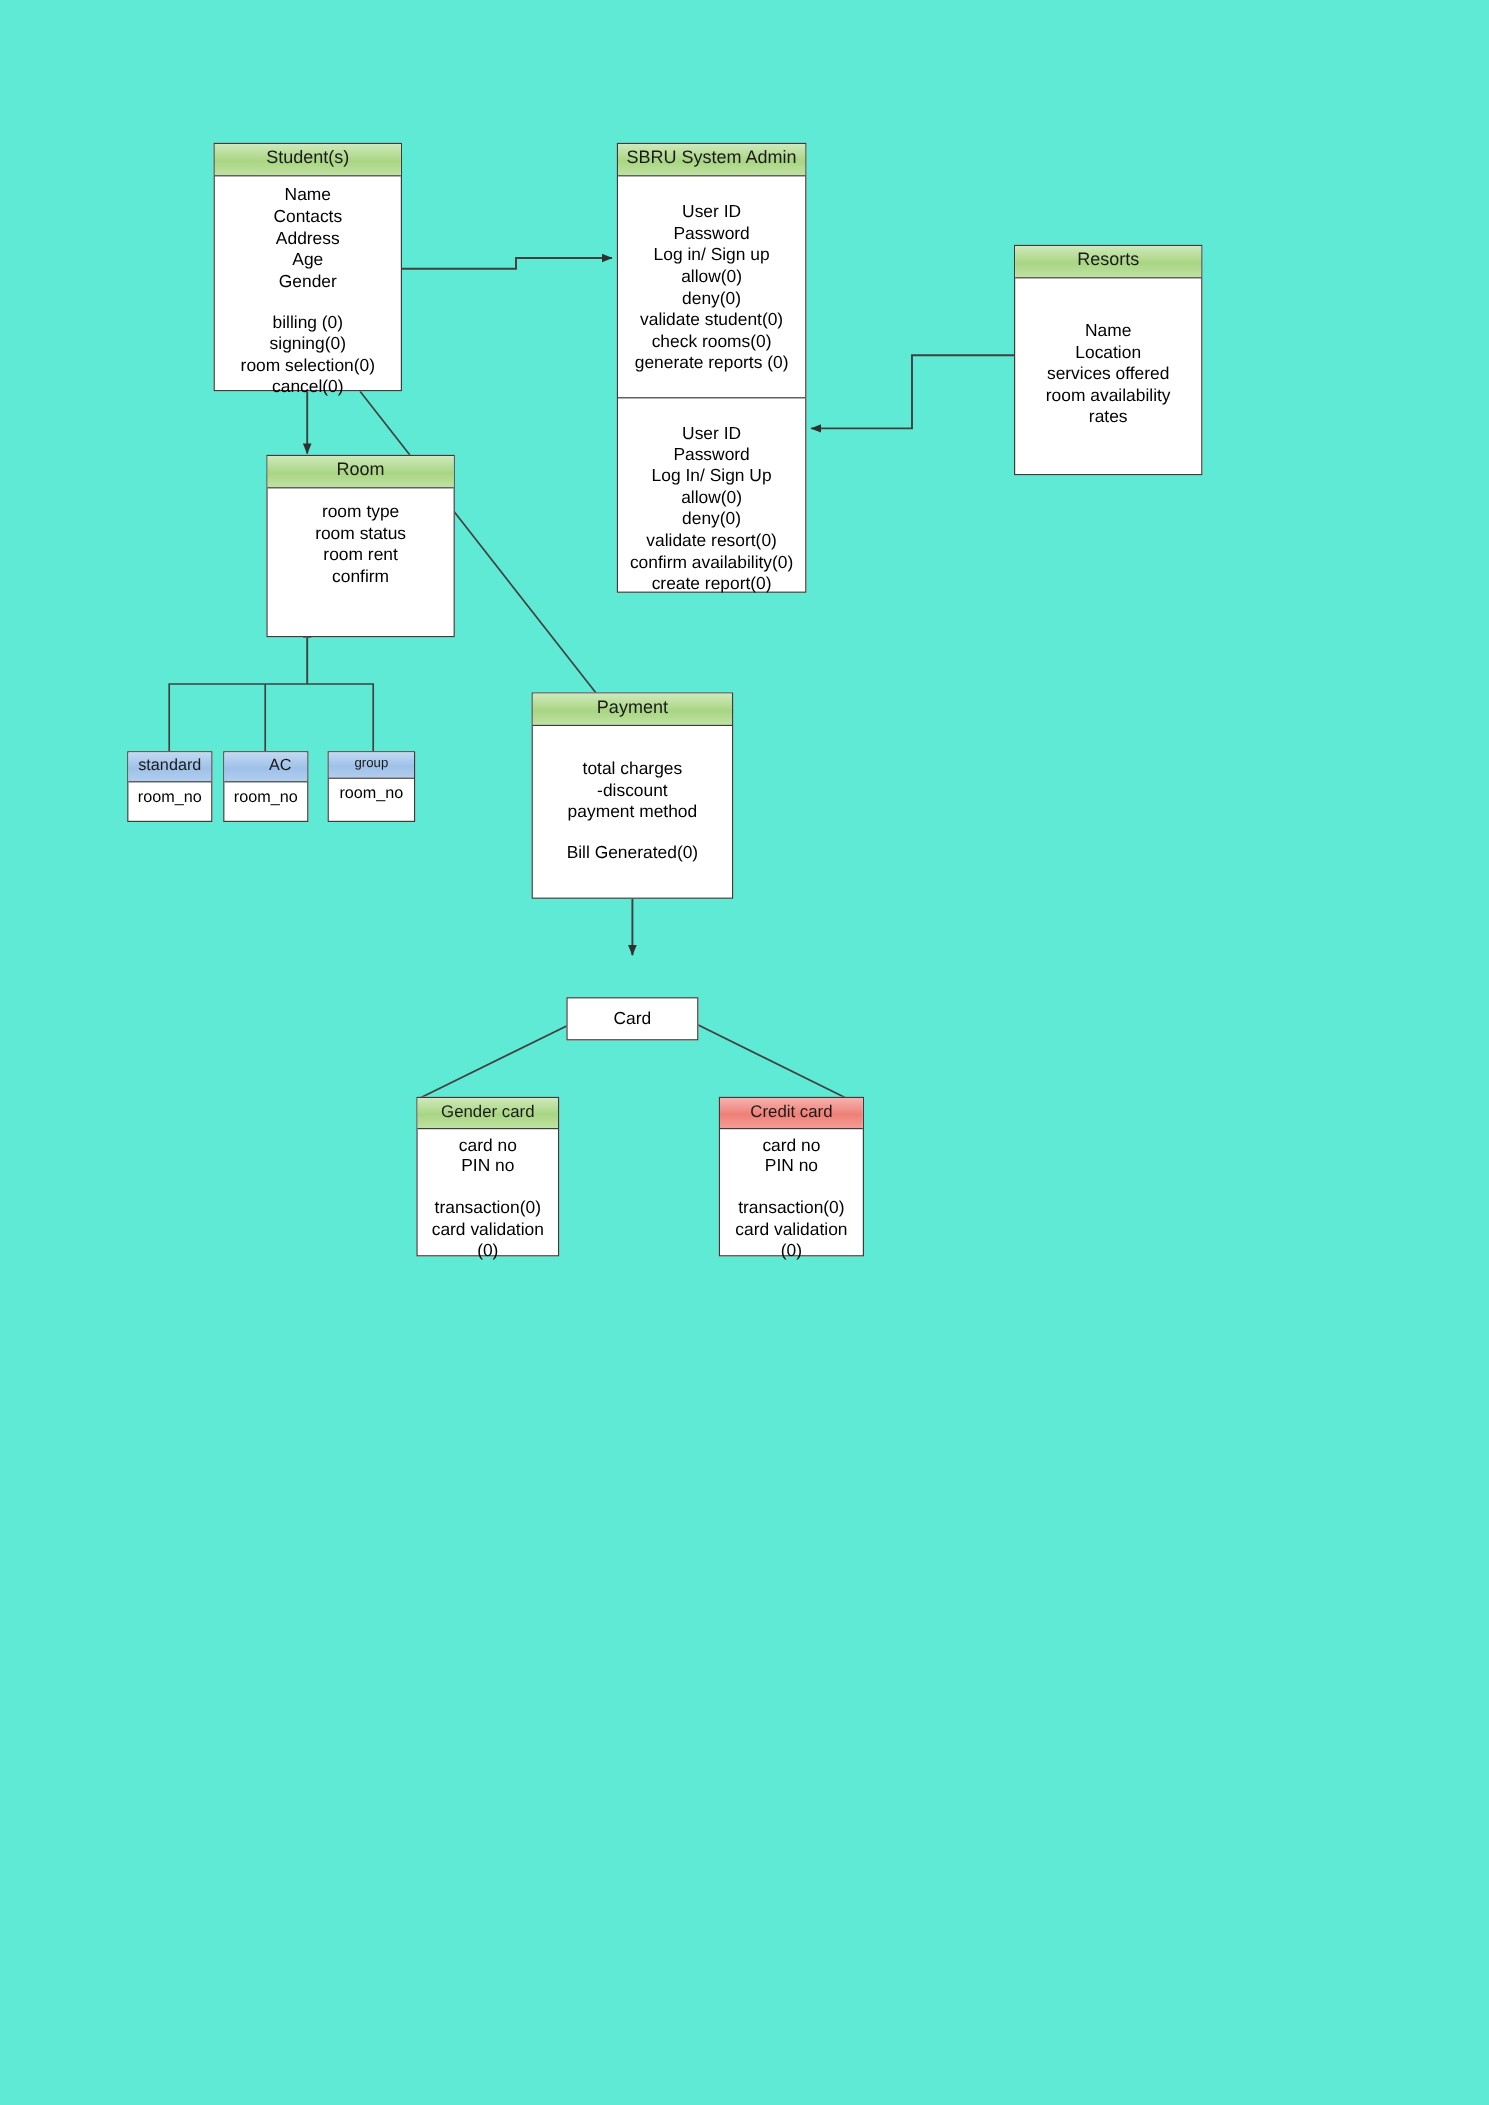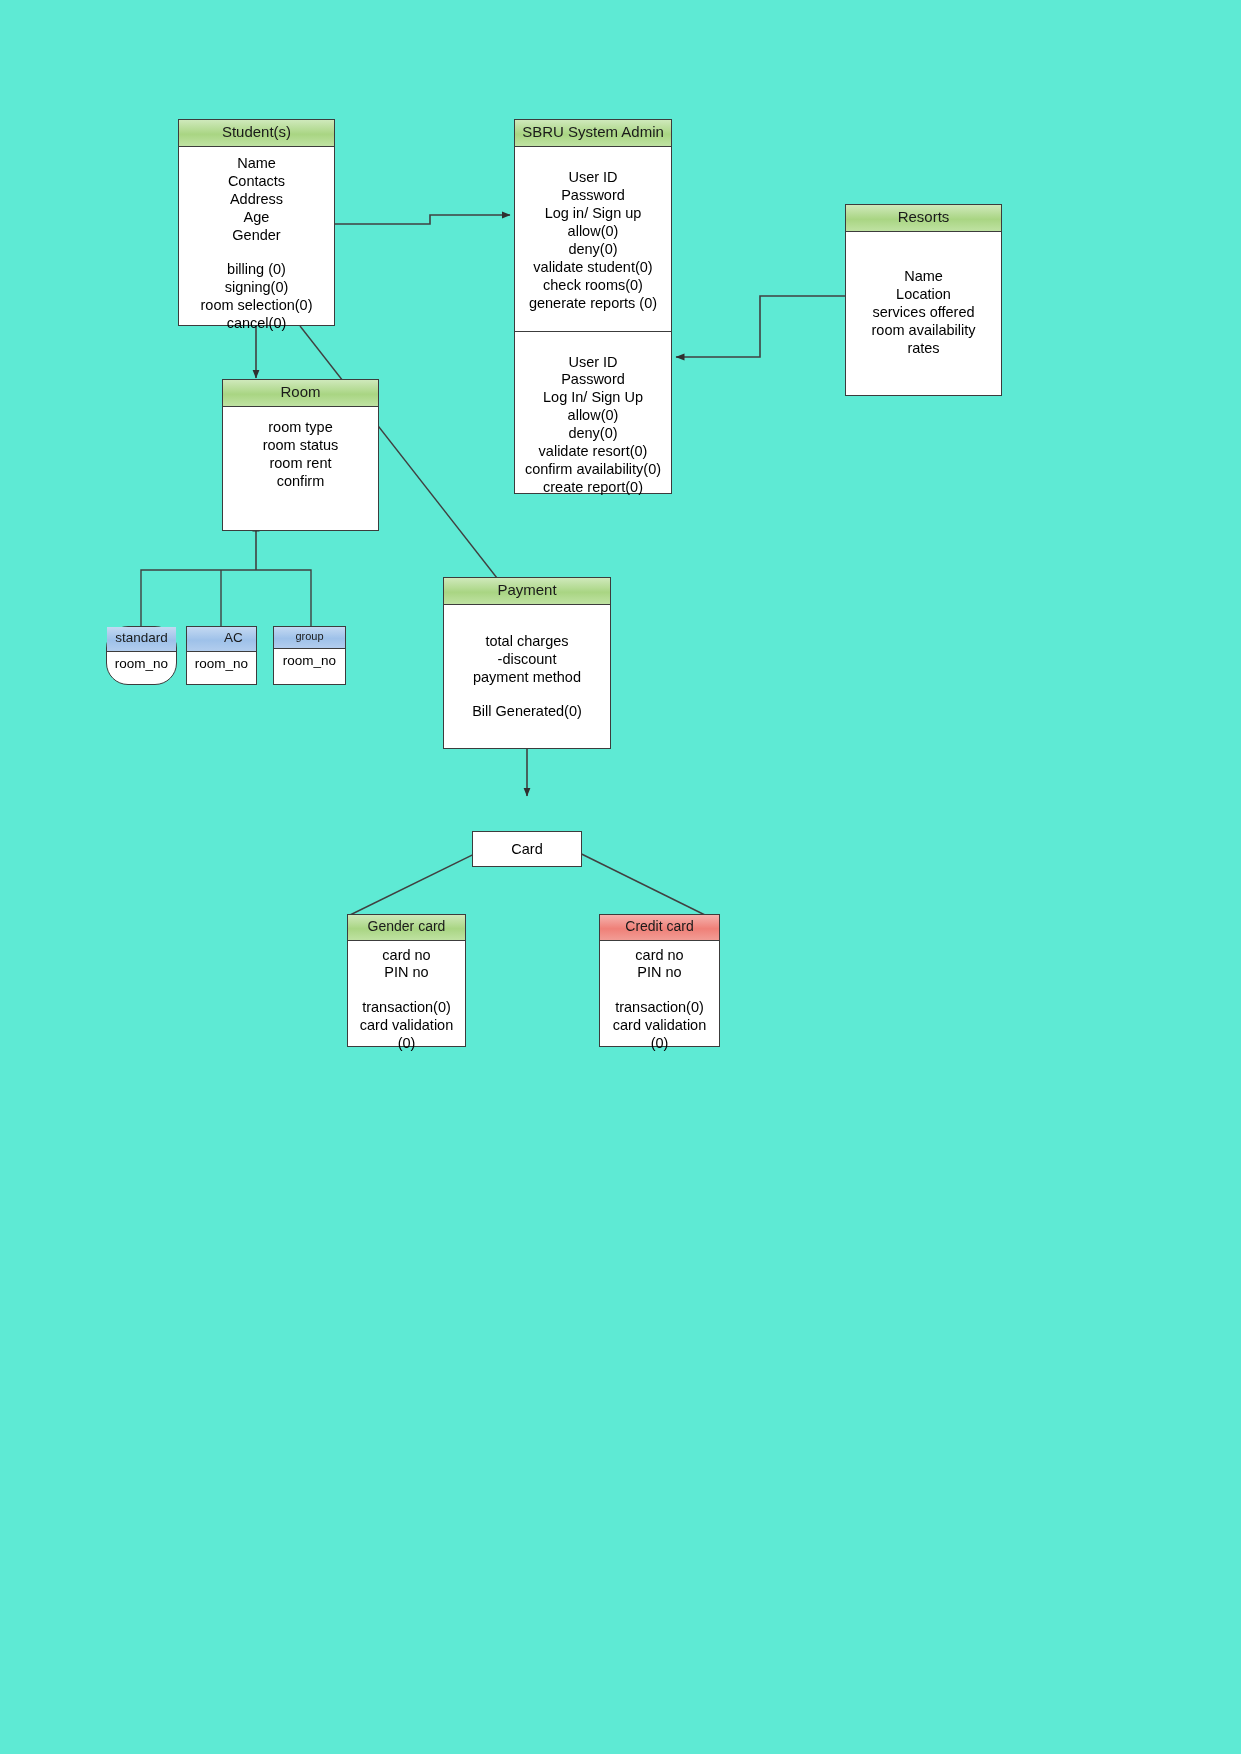--- a/index.html
+++ b/index.html
@@ -158,21 +158,21 @@
   </div>
 
   <div class="node green" style="left:178px; top:379px; width:157px; height:152px;margin-left:44px;">
     <div class="hdr">Room</div>
     <div class="sect" style="padding-top:12px;">room type
 room status
 room rent
 confirm</div>
   </div>
 
-  <div class="node blue" style="left:106px; top:626px; width:71px; height:59px;border-radius:22px;">
+  <div class="node blue" style="left:106px; top:626px; width:71px; height:59px;">
     <div class="hdr" style="font-size:13.5px;">standard</div>
     <div class="sect" style="font-size:13.5px; padding-top:4px;">room_no</div>
   </div>
 
   <div class="node blue" style="left:186px; top:626px; width:71px; height:59px;">
     <div class="hdr" style="font-size:13.5px;padding-left:28px;">AC</div>
     <div class="sect" style="font-size:13.5px; padding-top:4px;">room_no</div>
   </div>
 
   <div class="node blue" style="left:273px; top:626px; width:73px; height:59px;">

